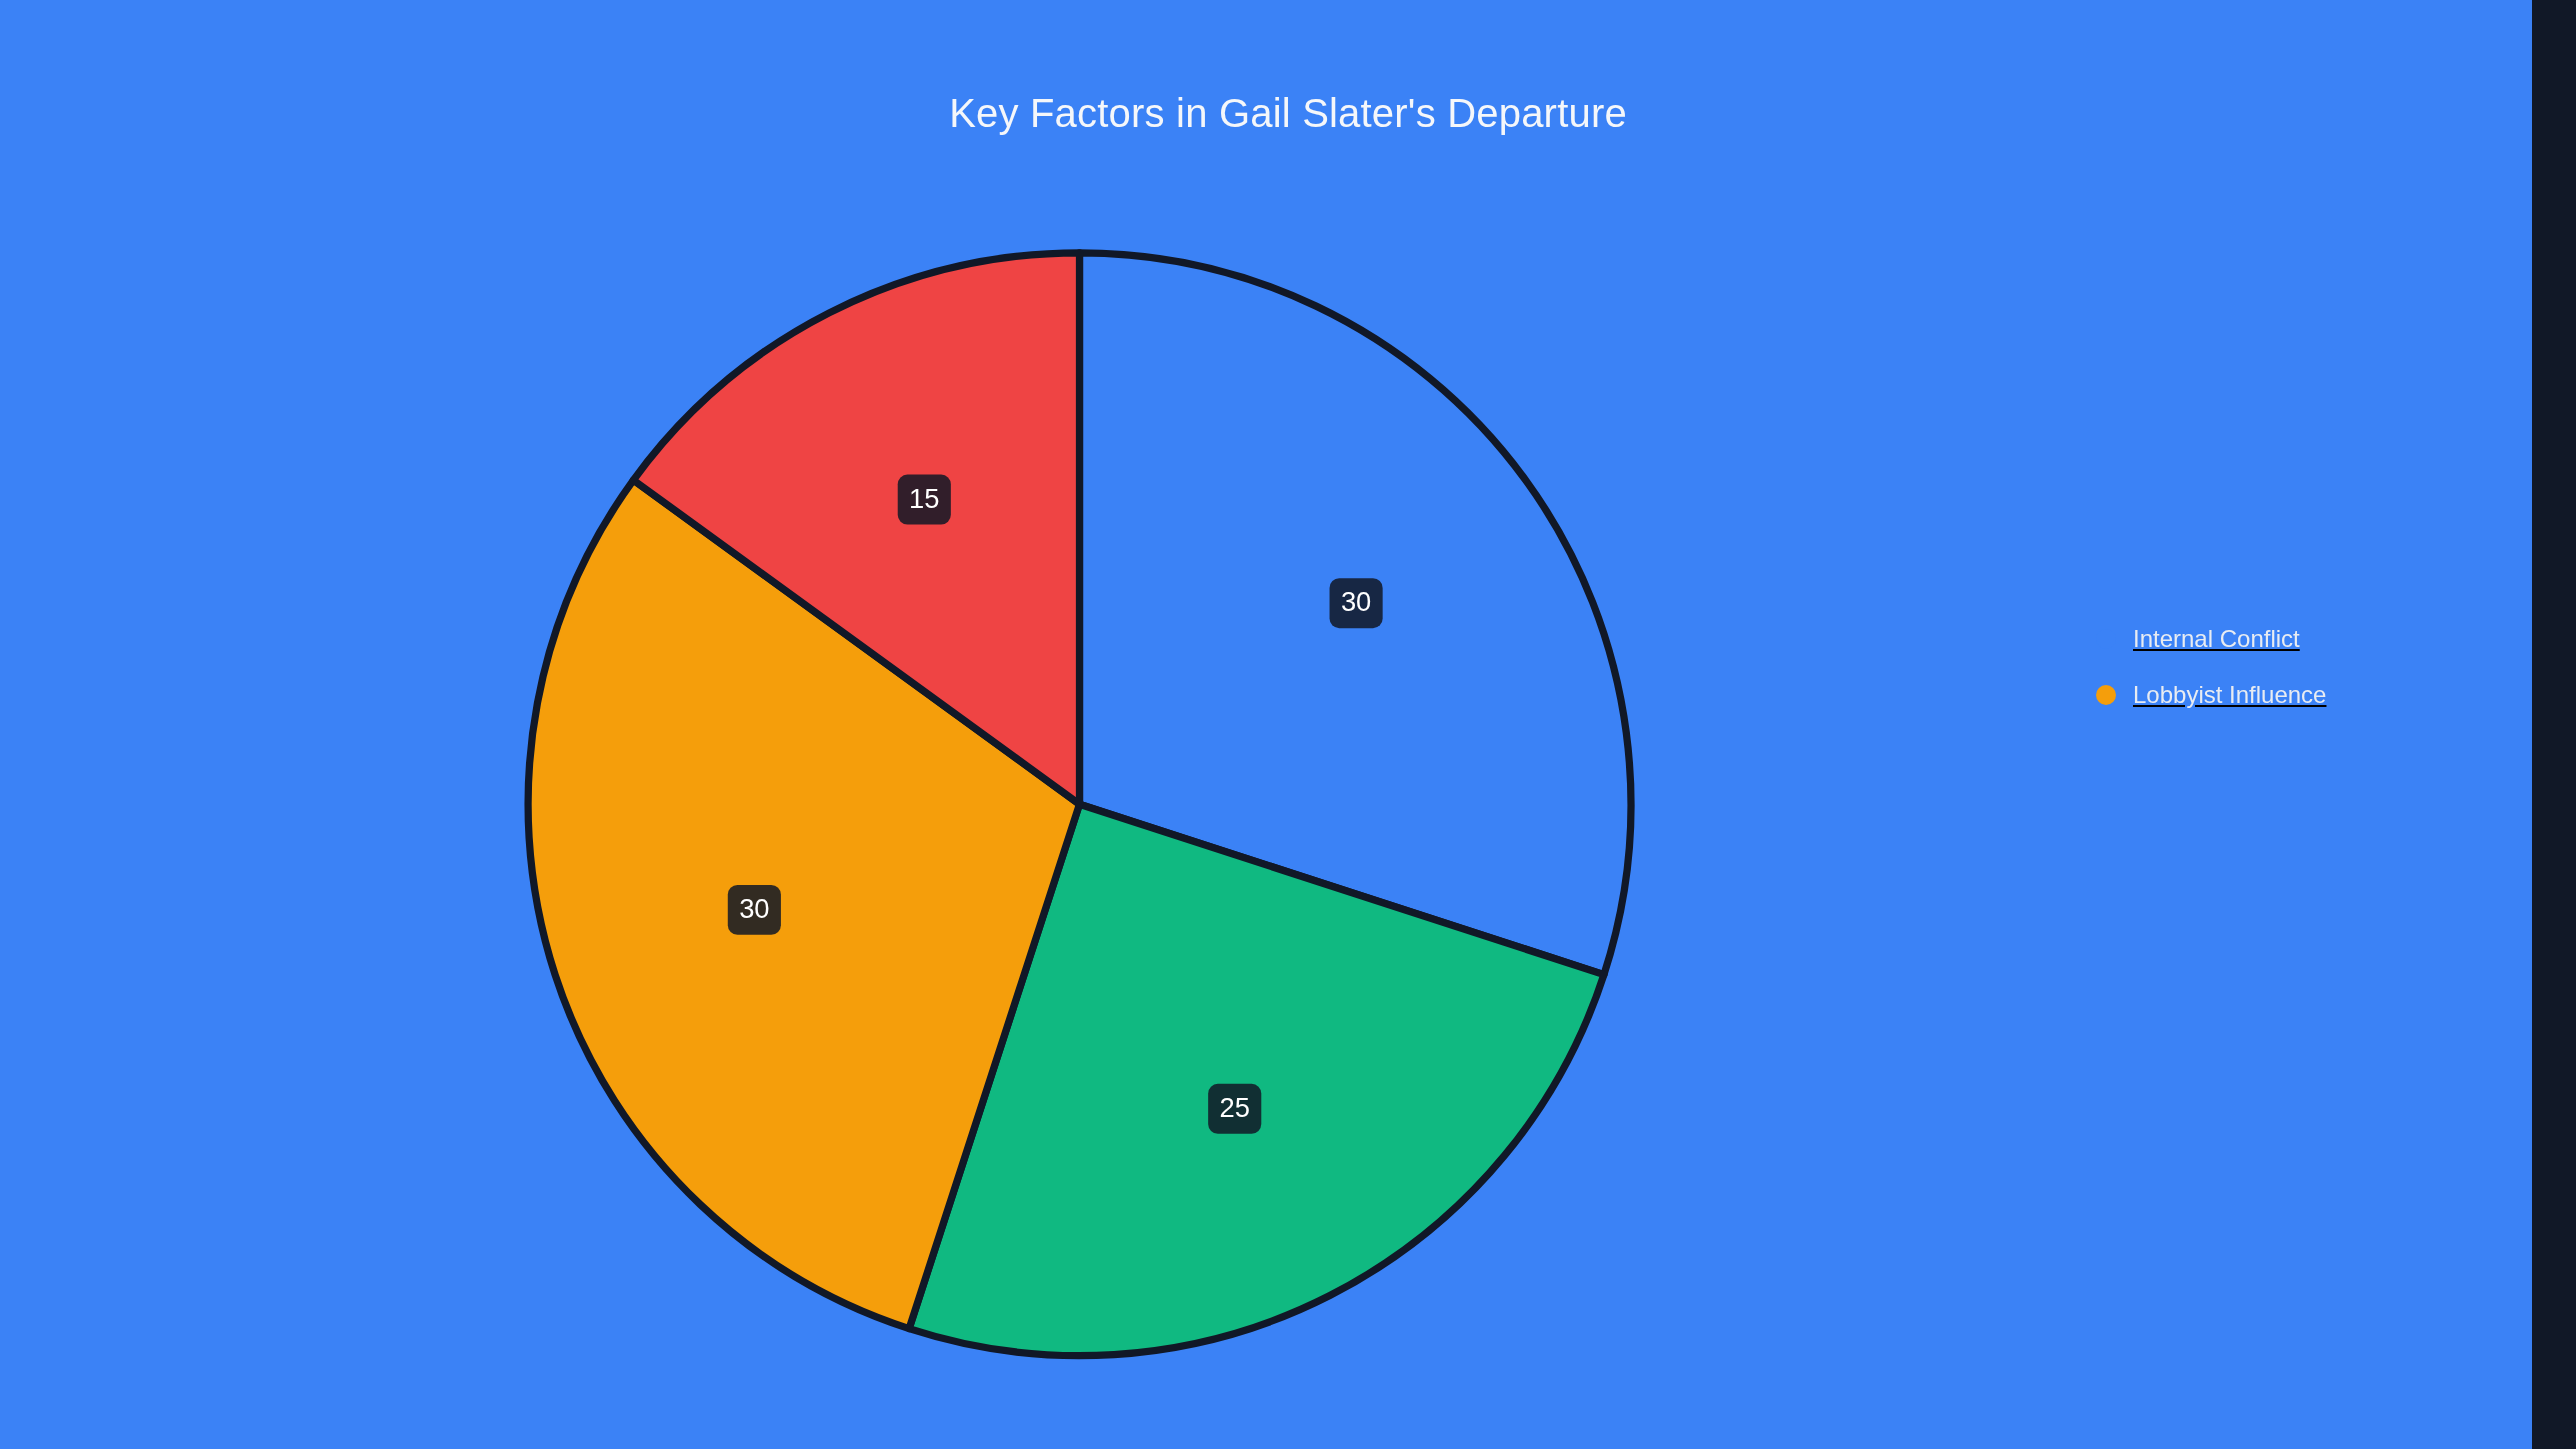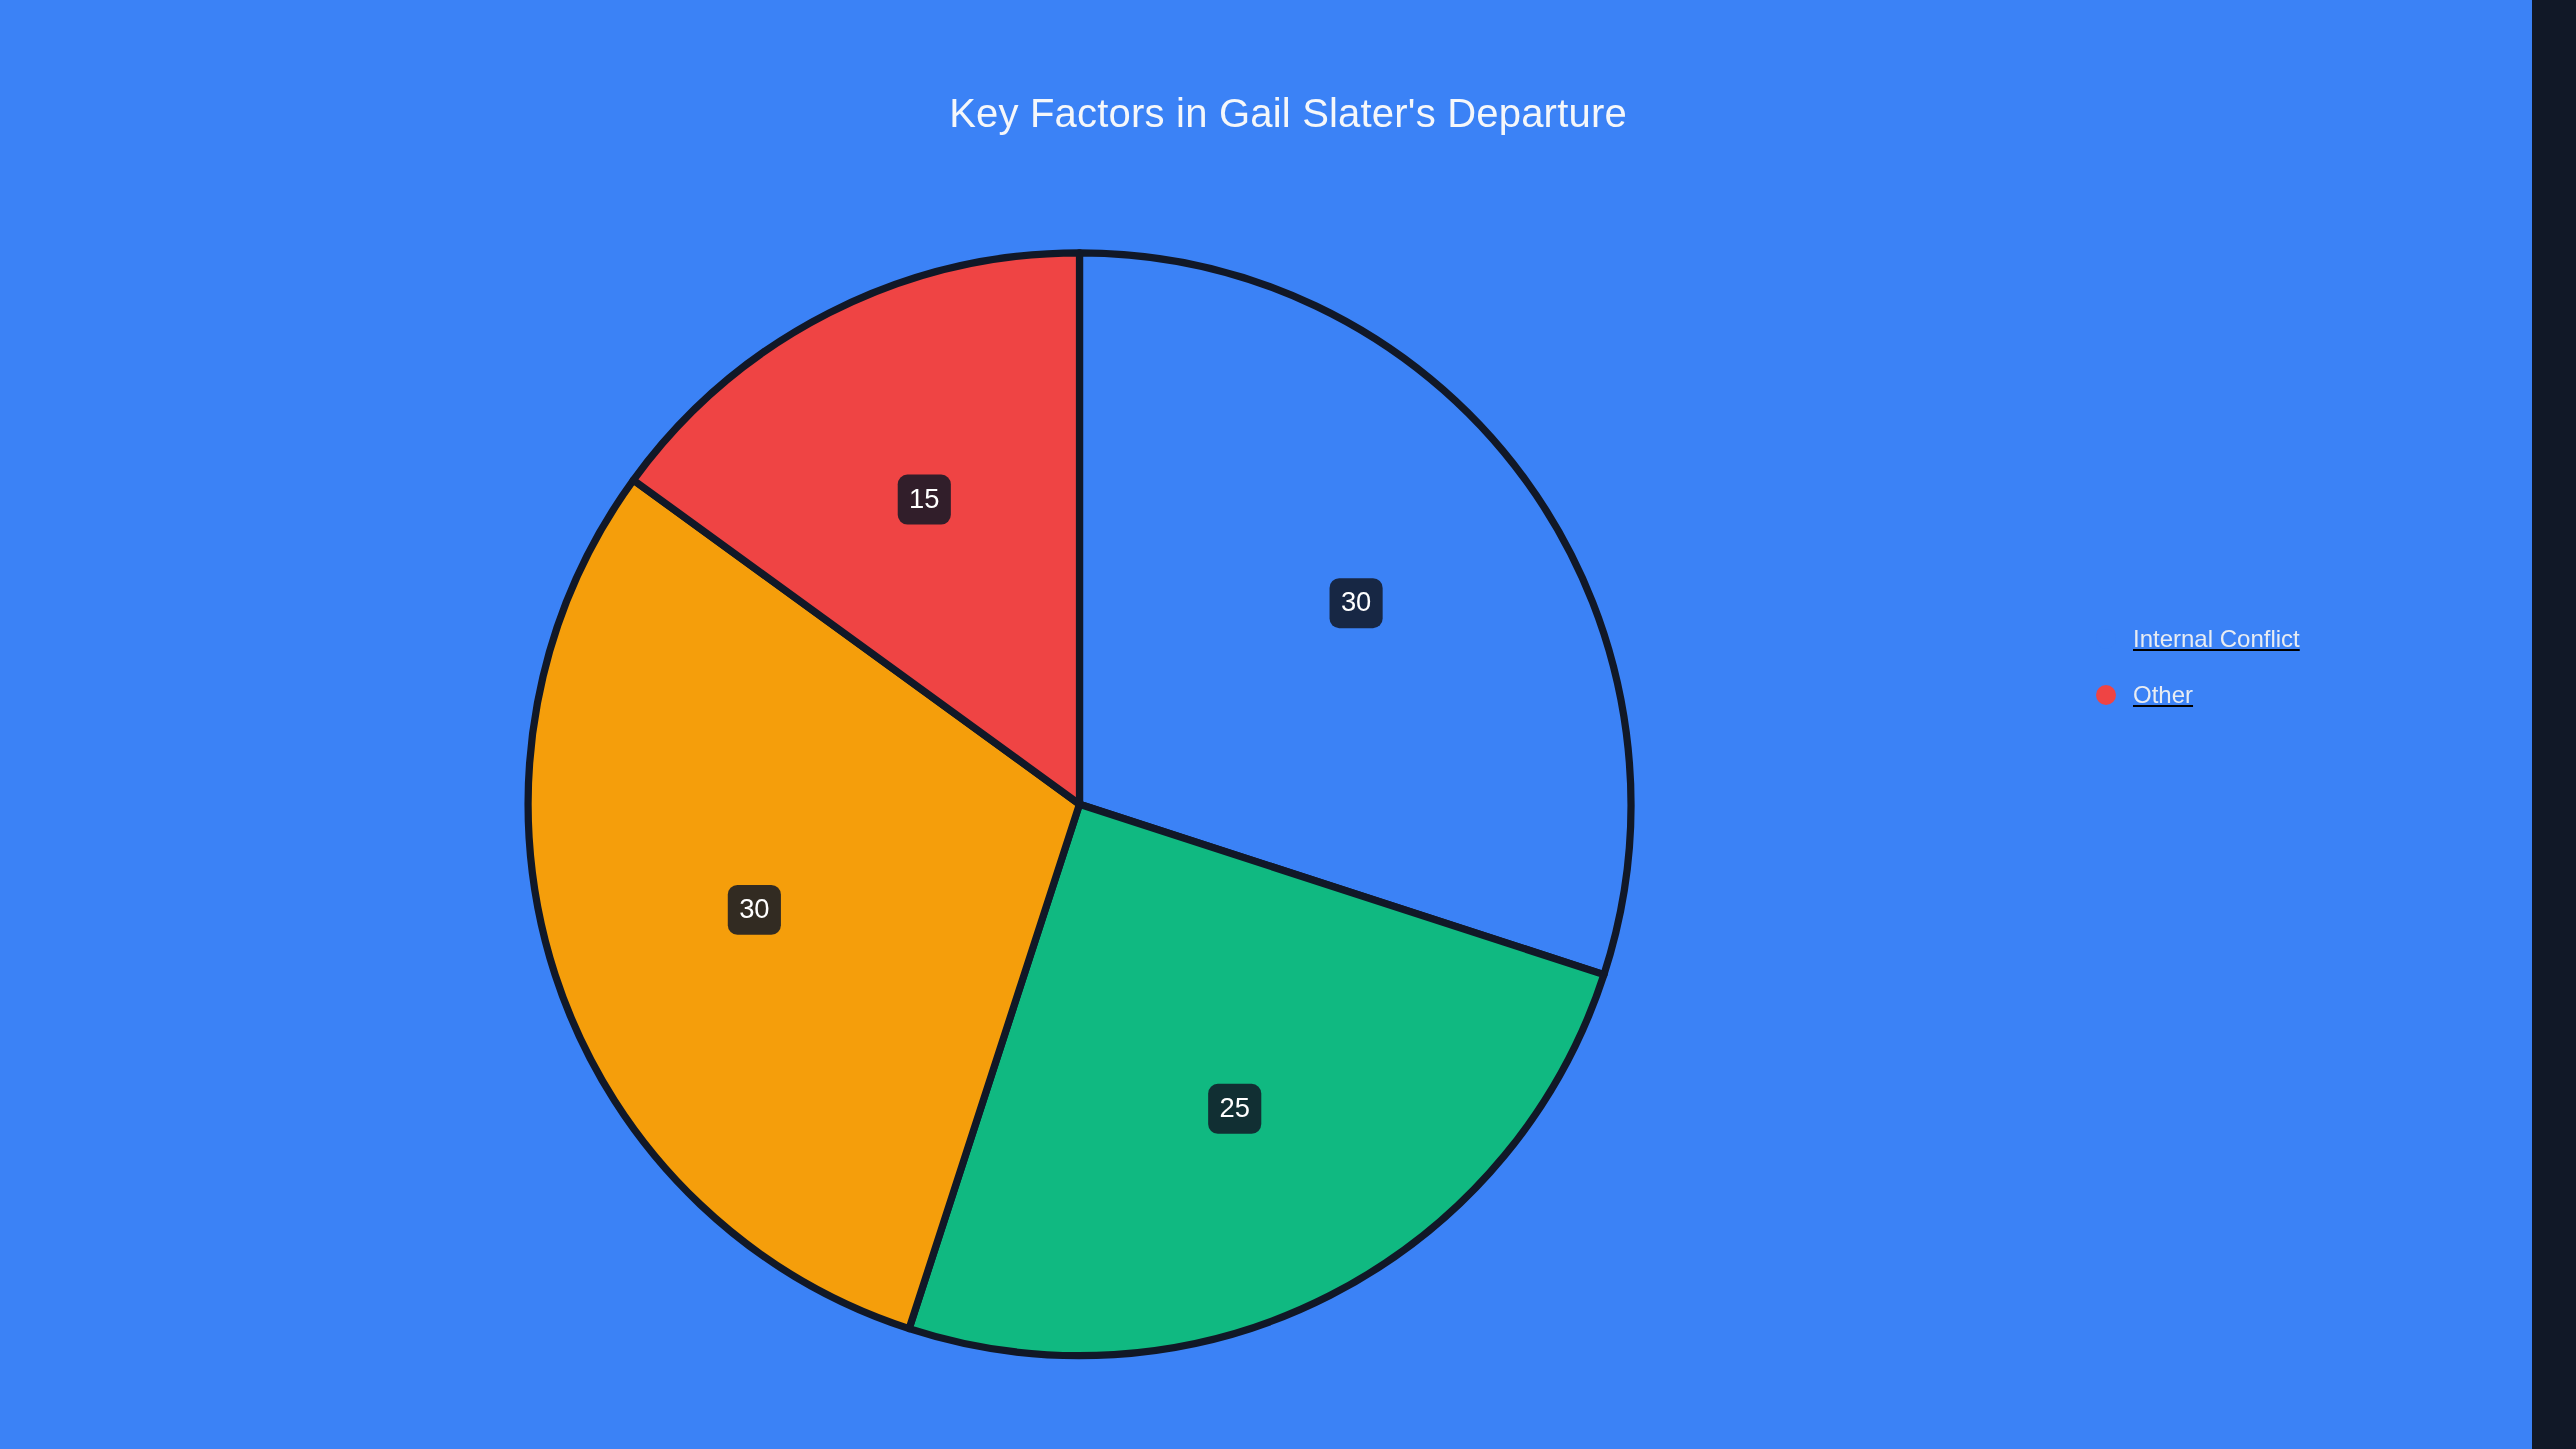--- a/index.html
+++ b/index.html
@@ -111,19 +111,19 @@
         </g>
     </svg>
   </div>
 
   <div id="legend">
       <div class="legend-item">
         <span class="legend-swatch" style="background: rgb(59, 130, 246);"></span>
         <span class="legend-label">Internal Conflict</span>
       </div>
       <div class="legend-item">
-        <span class="legend-swatch" style="background: rgb(239, 68, 68);"></span>
-        <span class="legend-label">Other</span>
+        <span class="legend-swatch" style="background: rgb(245, 158, 11);"></span>
+        <span class="legend-label">Lobbyist Influence</span>
       </div>
     </div>
 
 </div>
 
 
 </body></html>

